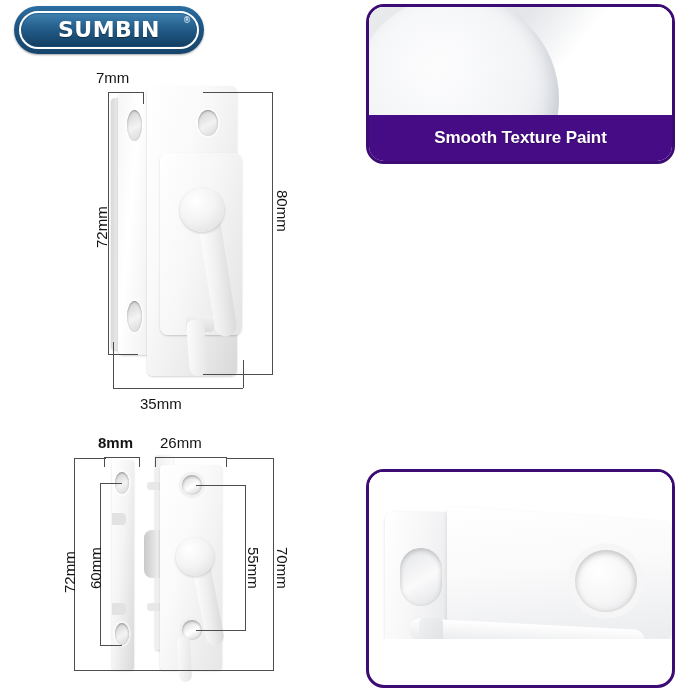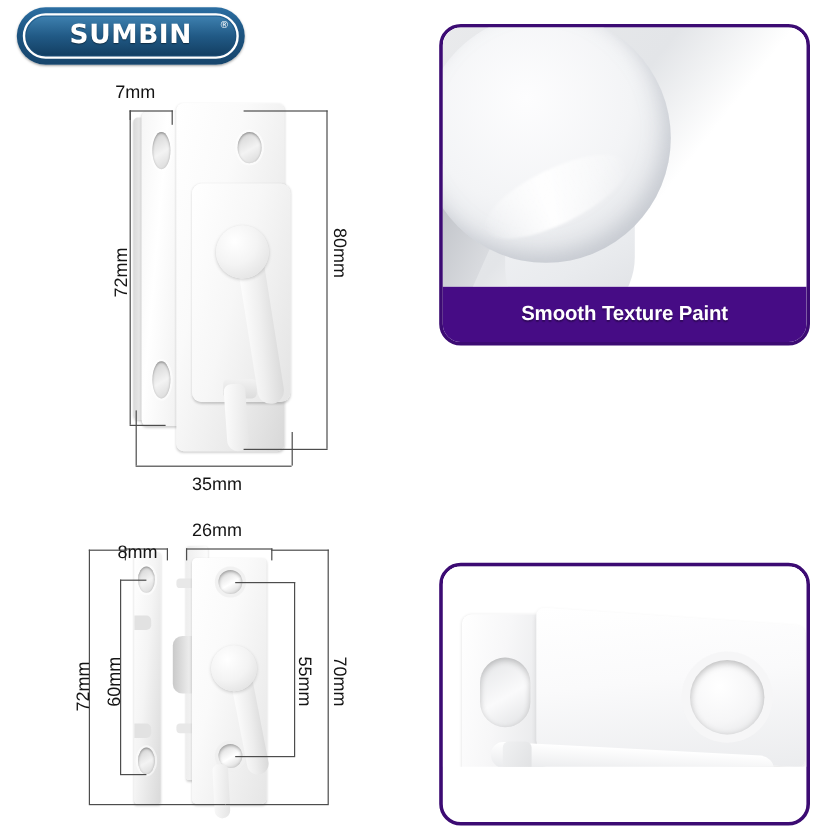--- a/index.html
+++ b/index.html
@@ -256,21 +256,21 @@
   .feature-panel {
     position: absolute;
     left: 4px;
     width: 309px;
     border: 3px solid #3c0b73;
     border-radius: 18px;
     box-sizing: border-box;
     overflow: hidden;
     background: #ffffff;
   }
-  #panel-1 { top: 20px;   height: 268px; }
+  #panel-1 { top: 4px;   height: 160px; }
   #panel-2 { top: 235px; height: 218px; }
   #panel-3 { top: 469px; height: 219px; }
 
   .panel-photo {
     position: absolute;
     left: 0; right: 0; top: 0;
     bottom: 46px;
     overflow: hidden;
     background: #ffffff;
   }
@@ -504,21 +504,21 @@
     <div class="dim-label vert-up" style="left:94px; top:190px;">72mm</div>
 
     <div class="dim-line dim-v" style="left:272px; top:34px; height:282px;"></div>
     <div class="dim-line dim-h" style="left:203px; top:34px; width:70px;"></div>
     <div class="dim-line dim-h" style="left:203px; top:316px; width:70px;"></div>
     <div class="dim-label vert-down" style="left:290px; top:132px;">80mm</div>
 
     <div class="dim-line dim-h" style="left:113px; top:330px; width:130px;"></div>
     <div class="dim-line dim-v" style="left:113px; top:284px; height:46px;"></div>
     <div class="dim-line dim-v" style="left:243px; top:302px; height:28px;"></div>
-    <div class="dim-label" style="left:160px; top:338px;">35mm</div>
+    <div class="dim-label" style="left:140px; top:338px;">35mm</div>
   </div>
 
   <div id="diagram-2" class="diagram">
 
     <div id="d2-strike" class="plastic"></div>
     <div id="d2-strike-notch-top" style="position:absolute"></div>
     <div id="d2-strike-notch-bottom" style="position:absolute"></div>
     <div id="d2-strike-hole-top" class="hole-oval"></div>
     <div id="d2-strike-hole-bottom" class="hole-oval"></div>
 
@@ -529,21 +529,21 @@
     <div id="d2-plate" class="plastic"></div>
     <div id="d2-hole-top" class="hole-round"></div>
     <div id="d2-hole-bottom" class="hole-round"></div>
     <div id="d2-arm" style="position:absolute"></div>
     <div id="d2-tip" style="position:absolute"></div>
     <div id="d2-knob" style="position:absolute"></div>
 
     <div class="dim-line dim-h" style="left:104px; top:32px; width:36px;"></div>
     <div class="dim-line dim-v" style="left:104px; top:32px; height:10px;"></div>
     <div class="dim-line dim-v" style="left:139px; top:32px; height:10px;"></div>
-    <div class="dim-label" style="left:98px; top:28px;">8mm</div>
+    <div class="dim-label" style="left:98px; top:10px;font-weight:bold;">8mm</div>
 
     <div class="dim-line dim-h" style="left:155px; top:32px; width:72px;"></div>
     <div class="dim-line dim-v" style="left:155px; top:32px; height:10px;"></div>
     <div class="dim-line dim-v" style="left:226px; top:32px; height:10px;"></div>
     <div class="dim-label" style="left:160px; top:10px;">26mm</div>
 
     <div class="dim-line dim-v" style="left:74px; top:33px; height:212px;"></div>
     <div class="dim-line dim-h" style="left:74px; top:33px; width:32px;"></div>
     <div class="dim-line dim-h" style="left:74px; top:245px; width:114px;"></div>
     <div class="dim-label vert-up" style="left:62px; top:168px;">72mm</div>

